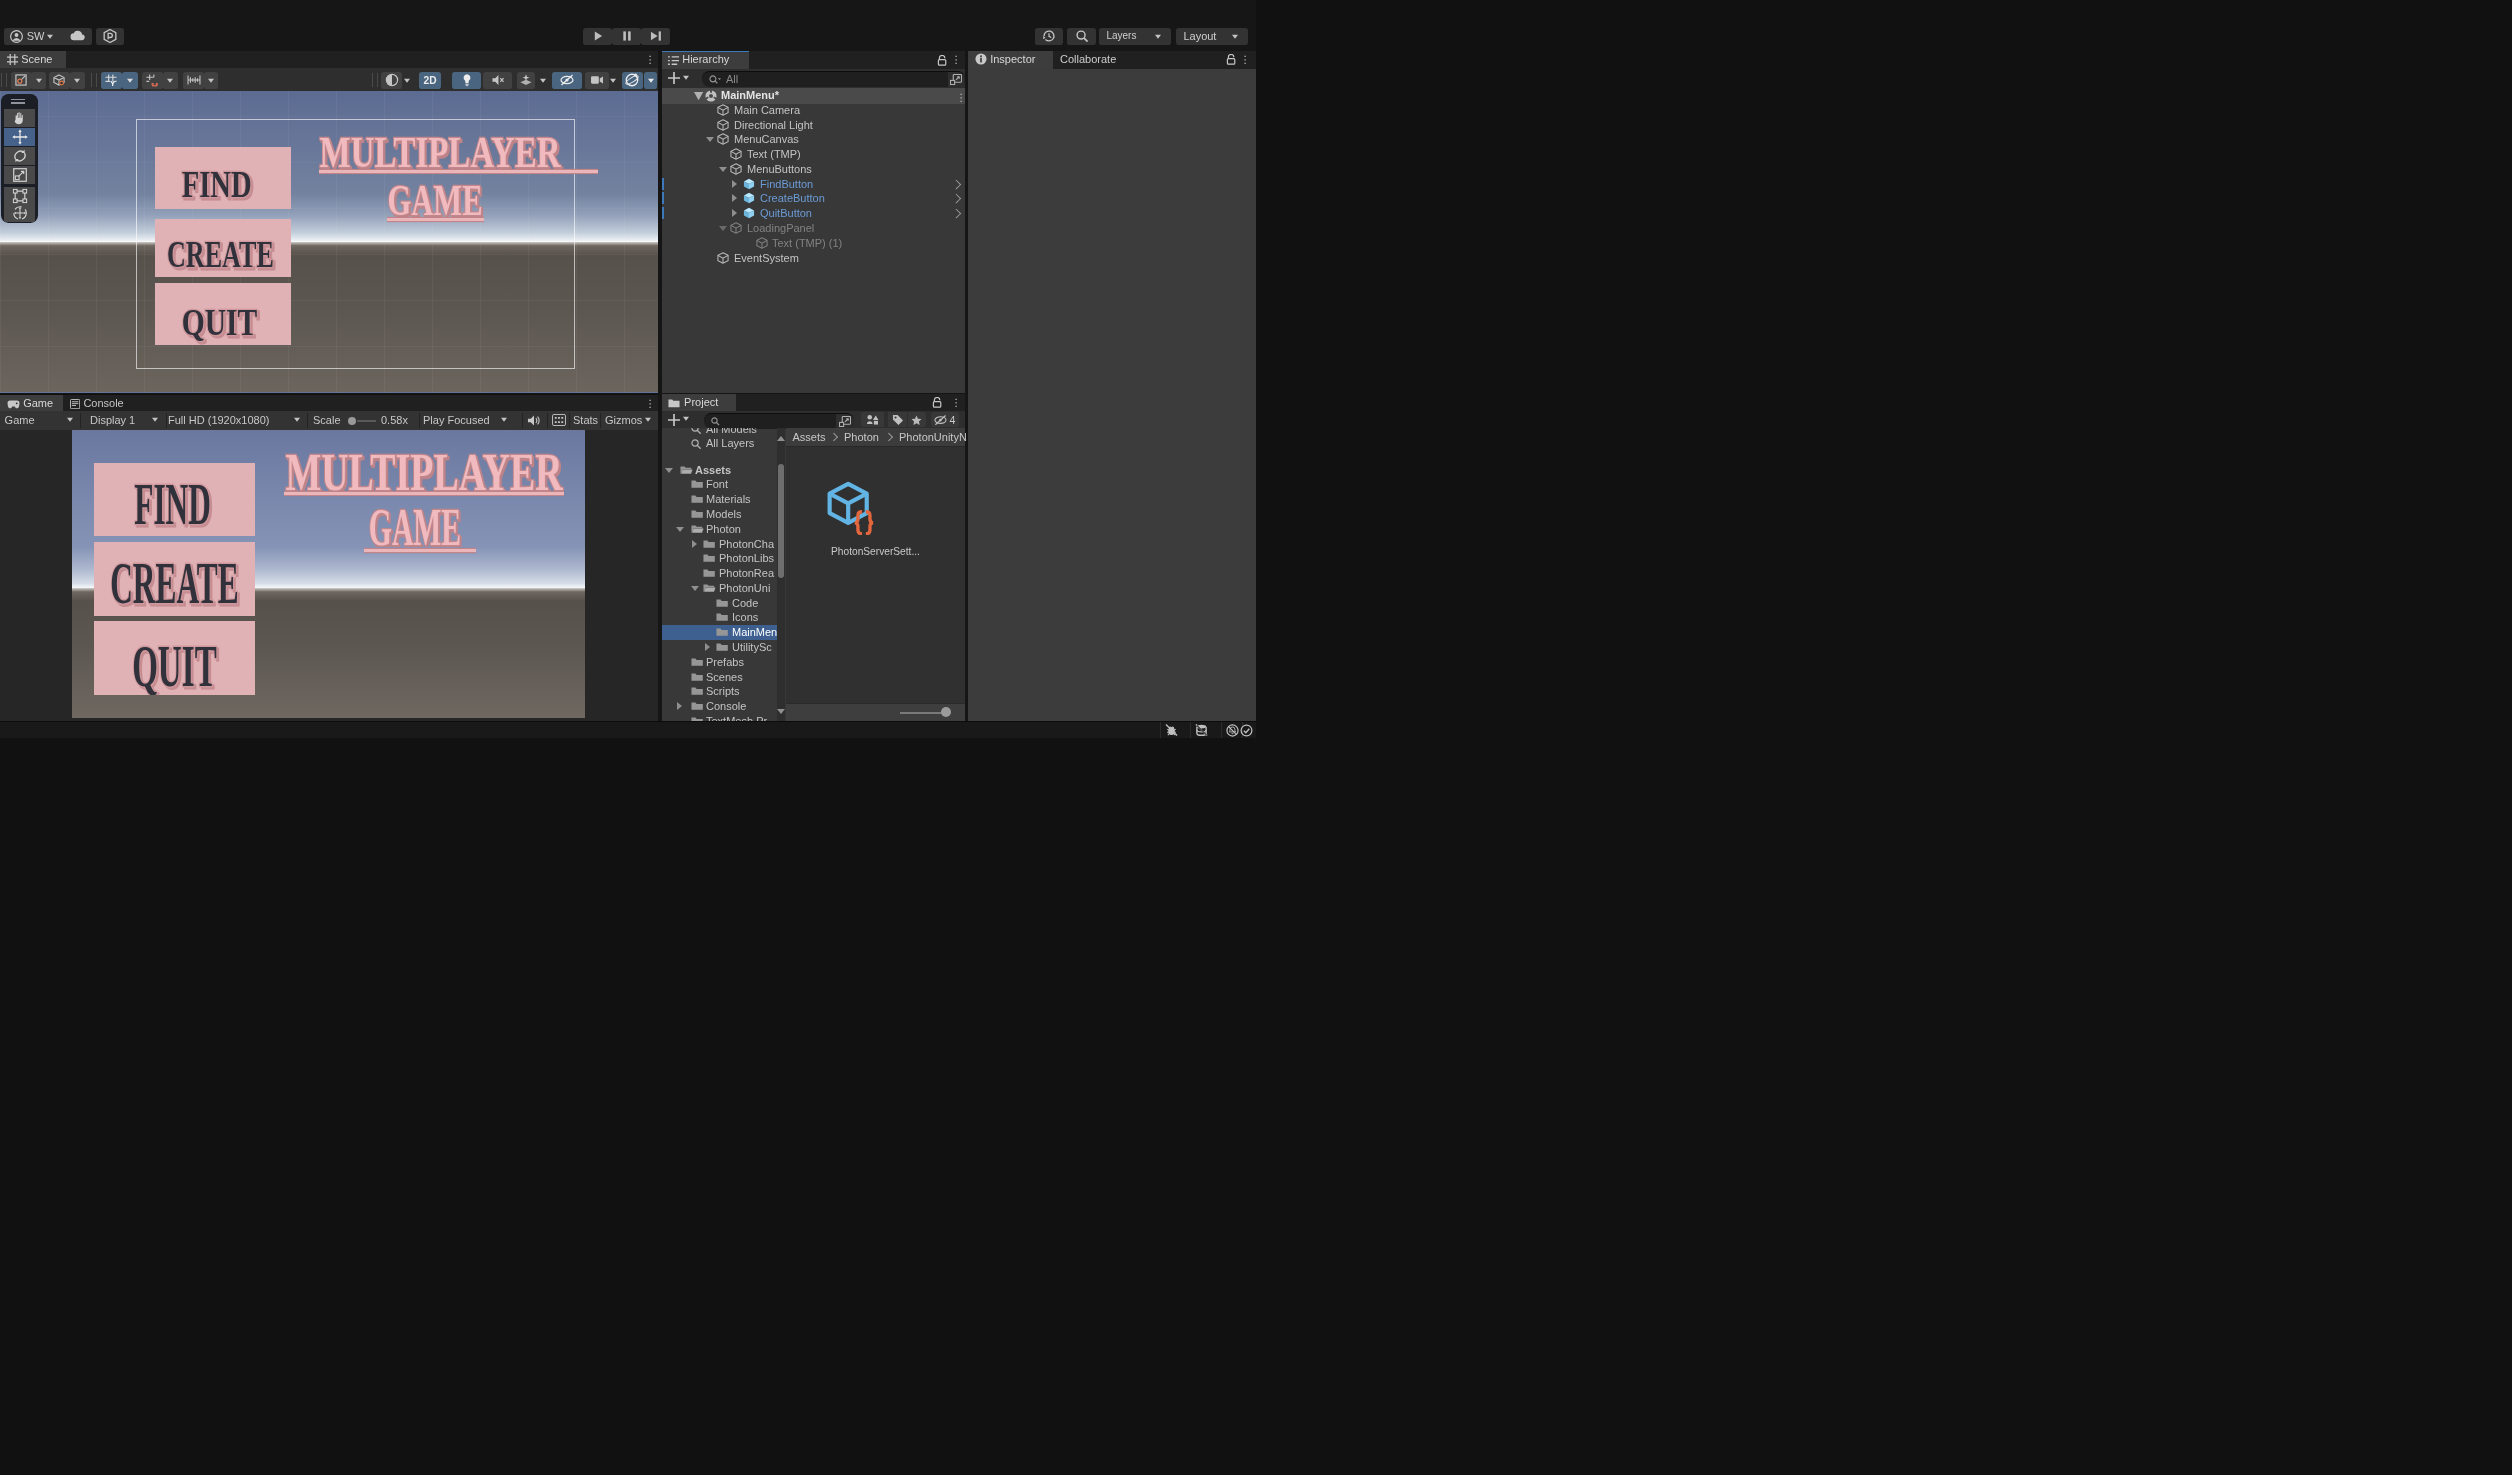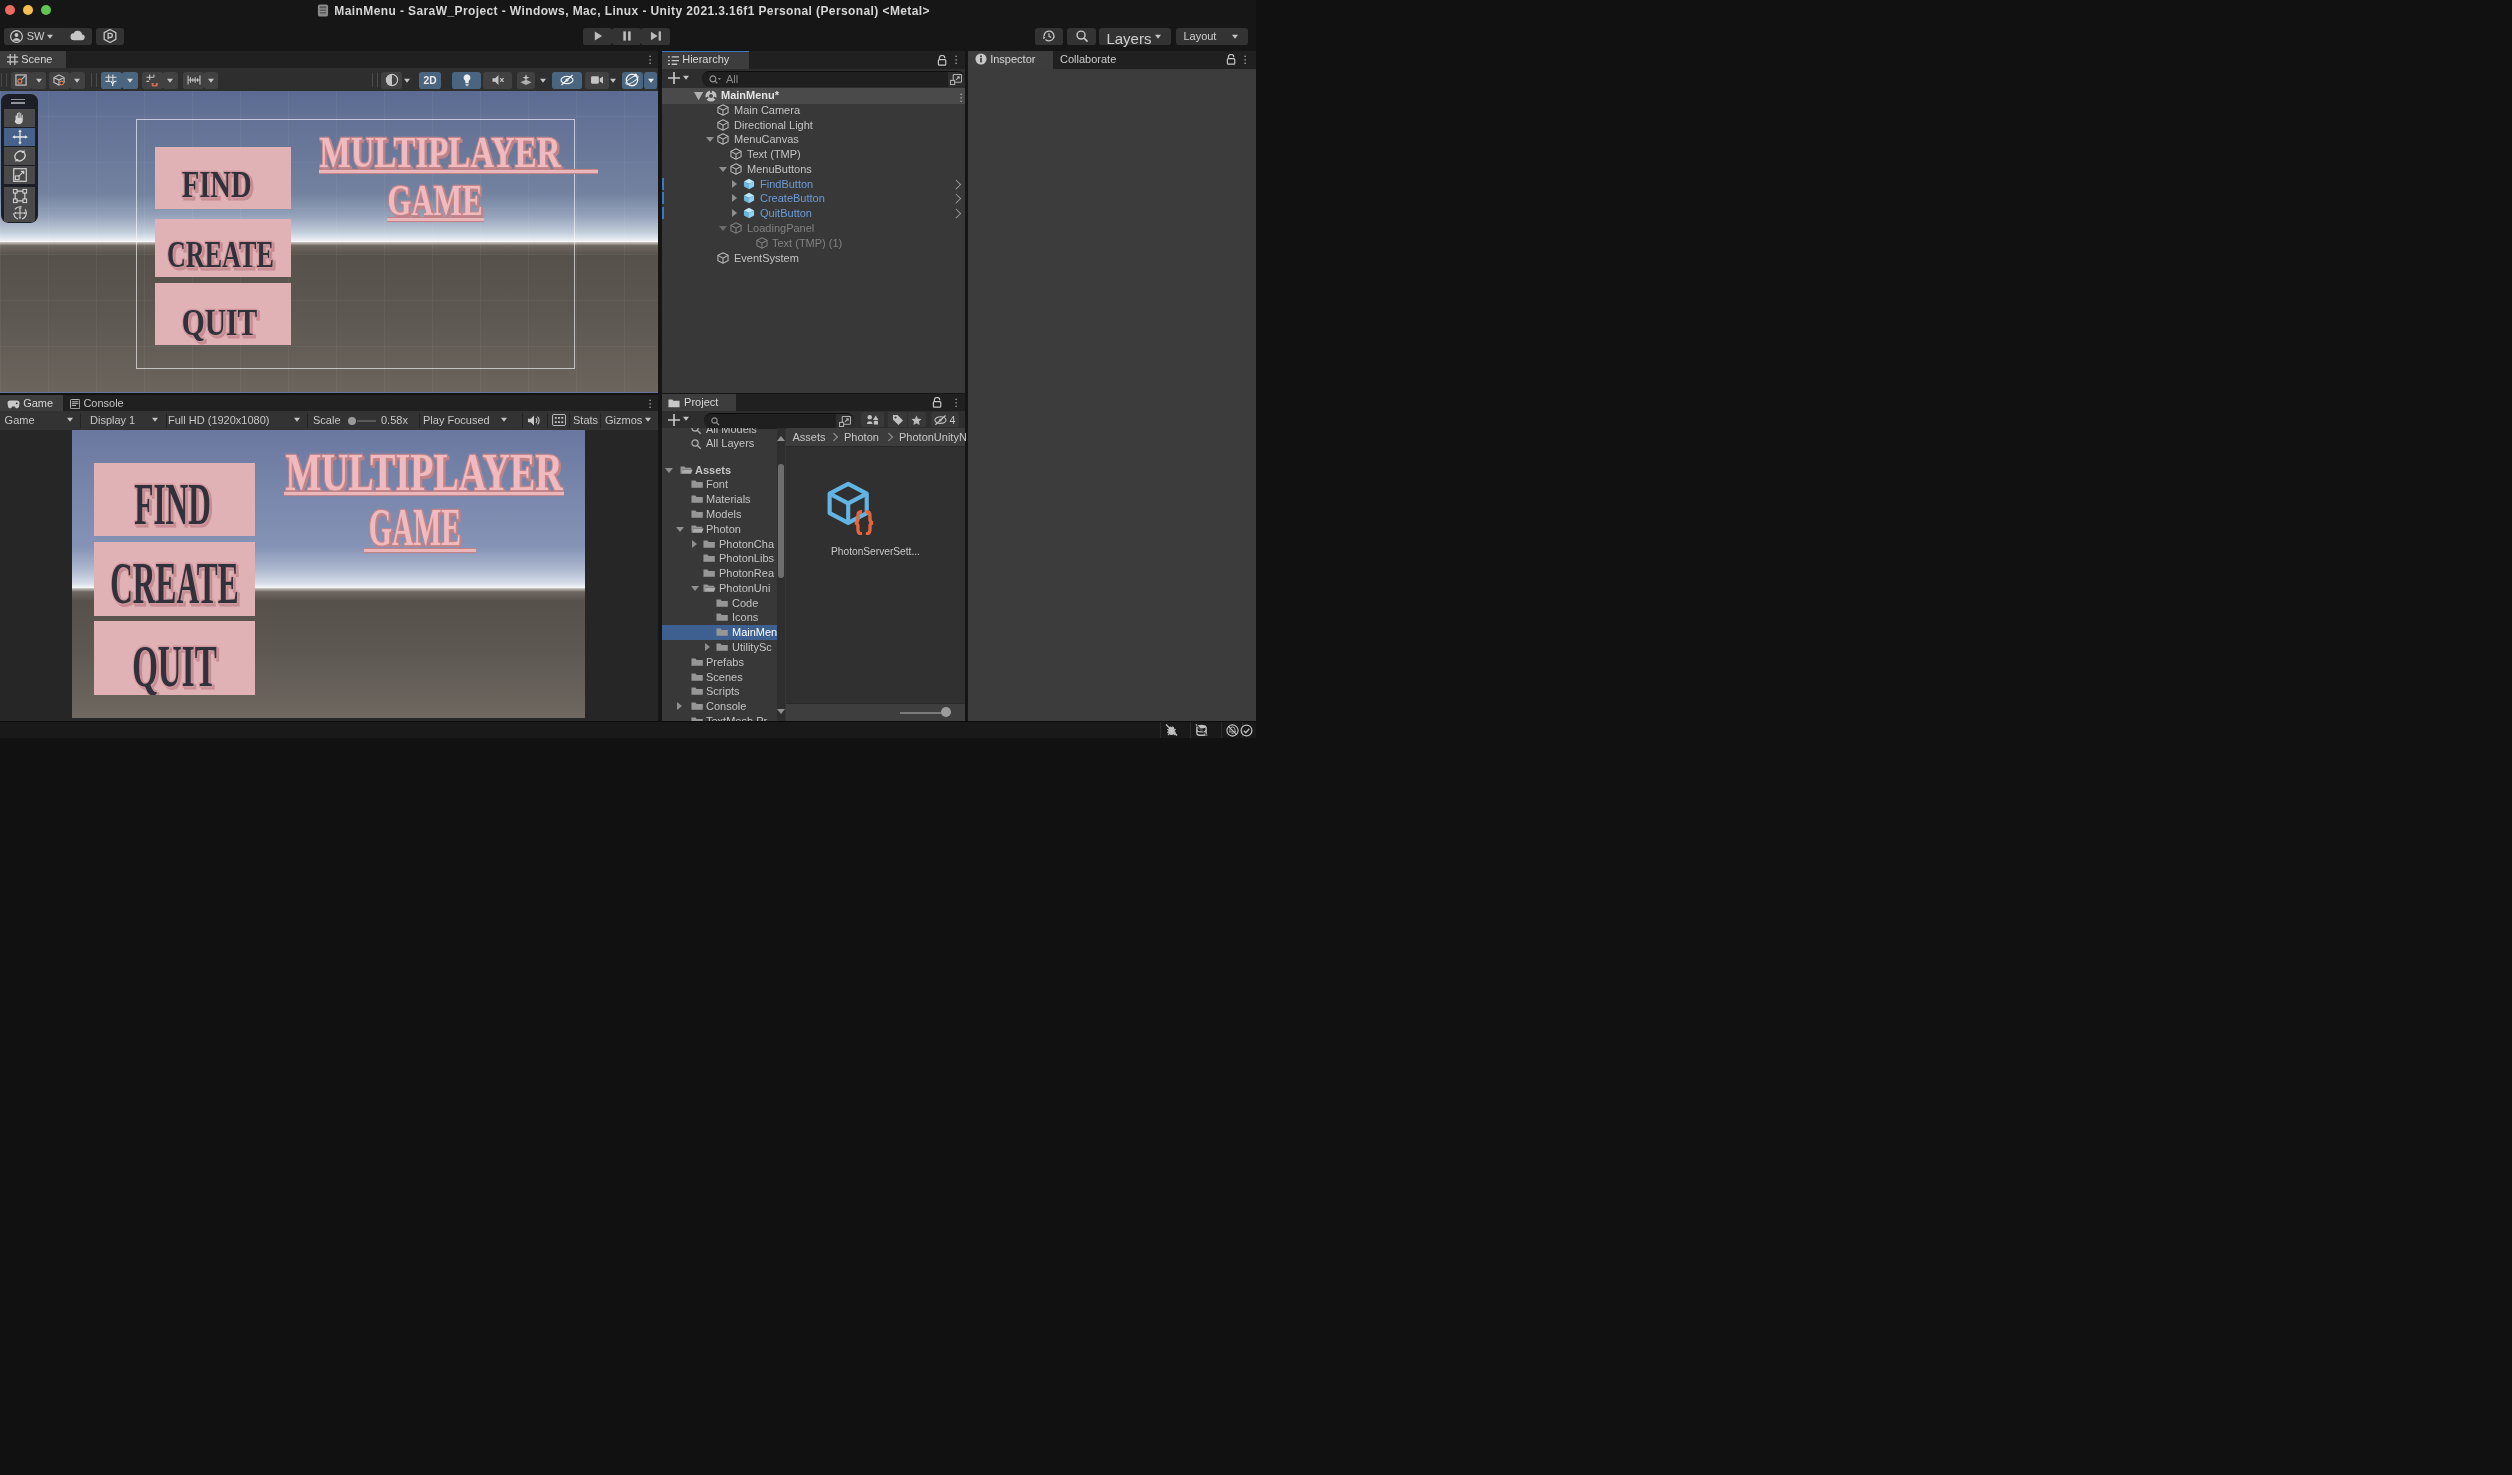--- a/index.html
+++ b/index.html
@@ -84,31 +84,20 @@
 #prpane{left:125px;top:34px;width:179px;height:293px;background:#303030;}
 .bchev{position:absolute;top:5.5px;width:4.6px;height:4.6px;border-top:1.4px solid #999;
   border-right:1.4px solid #999;transform:rotate(45deg);}
 
 #status{left:0;top:721px;width:1256px;height:17px;background:#191919;
   border-top:0.9px solid #0c0c0c;box-sizing:border-box;}
 </style></head>
 <body>
 <div id="root">
 
-  <div class="abs" id="titlebar">
-    <div class="abs tl" style="left:4.6px;background:#ec6a5e"></div>
-    <div class="abs tl" style="left:22.6px;background:#f5bf4f"></div>
-    <div class="abs tl" style="left:41px;background:#61c554"></div>
-    <div class="abs" id="title-text"><svg width="12" height="13" viewBox="0 0 13 14" style="vertical-align:-1.8px;margin-right:5.5px">
-          <rect x="1" y="0.5" width="11" height="13" rx="2" fill="#8a8a8a"></rect>
-          <rect x="3" y="2.5" width="7" height="2" fill="#555"></rect>
-          <rect x="3" y="6" width="7" height="1.4" fill="#555"></rect>
-          <rect x="3" y="8.8" width="7" height="1.4" fill="#555"></rect>
-        </svg>MainMenu - SaraW_Project - Windows, Mac, Linux - Unity 2021.3.16f1 Personal (Personal) &lt;Metal&gt;</div>
-  </div>
 
   <div class="abs" id="toolbar">
     <div class="tbtn" style="left:3.7px;width:68px">
       <span style="position:absolute;left:6.5px;top:2.3px;width:13px;height:13px"><svg width="13" height="13" viewBox="0 0 14 14">
             <circle cx="7" cy="7" r="6.3" fill="none" stroke="#c8c8c8" stroke-width="1.3"></circle>
             <circle cx="7" cy="5.4" r="2.1" fill="#c8c8c8"></circle>
             <path d="M2.8 11.5a4.5 4.5 0 0 1 8.4 0z" fill="#c8c8c8"></path>
           </svg></span>
       <span style="position:absolute;left:23px;top:2.3px;color:#cfcfcf;font-size:11px">SW</span>
       <span class="darr" style="left:46px"></span>
@@ -148,21 +137,21 @@
           <path d="M7.5 4.6v3.2l2.4 1.4" fill="none" stroke="#c6c6c6" stroke-width="1.3"></path>
         </svg>
     </div>
     <div class="tbtn" style="left:1067px;width:29px">
       <svg width="13" height="13" viewBox="0 0 14 14">
           <circle cx="6" cy="6" r="4.3" fill="none" stroke="#c6c6c6" stroke-width="1.5"></circle>
           <path d="M9.3 9.3 13 13" stroke="#c6c6c6" stroke-width="1.8"></path>
         </svg>
     </div>
     <div class="tbtn" style="left:1099px;width:72px">
-      <span style="position:absolute;left:7.4px;top:2.3px;color:#cfcfcf;font-size:15px">Layers</span>
+      <span style="position:absolute;left:7.4px;top:2.3px;color:#cfcfcf;font-size:10px">Layers</span>
       <span class="darr" style="left:59px"></span>
     </div>
     <div class="tbtn" style="left:1176px;width:72px">
       <span style="position:absolute;left:7.4px;top:2.3px;color:#cfcfcf;font-size:11px">Layout</span>
       <span class="darr" style="left:59px"></span>
     </div>
   </div>
 
   <div class="abs tabstrip" id="scene-strip">
     <div class="tab" style="left:0;width:66px"><span class="ticon"><svg width="11" height="11" viewBox="0 0 12 12">

